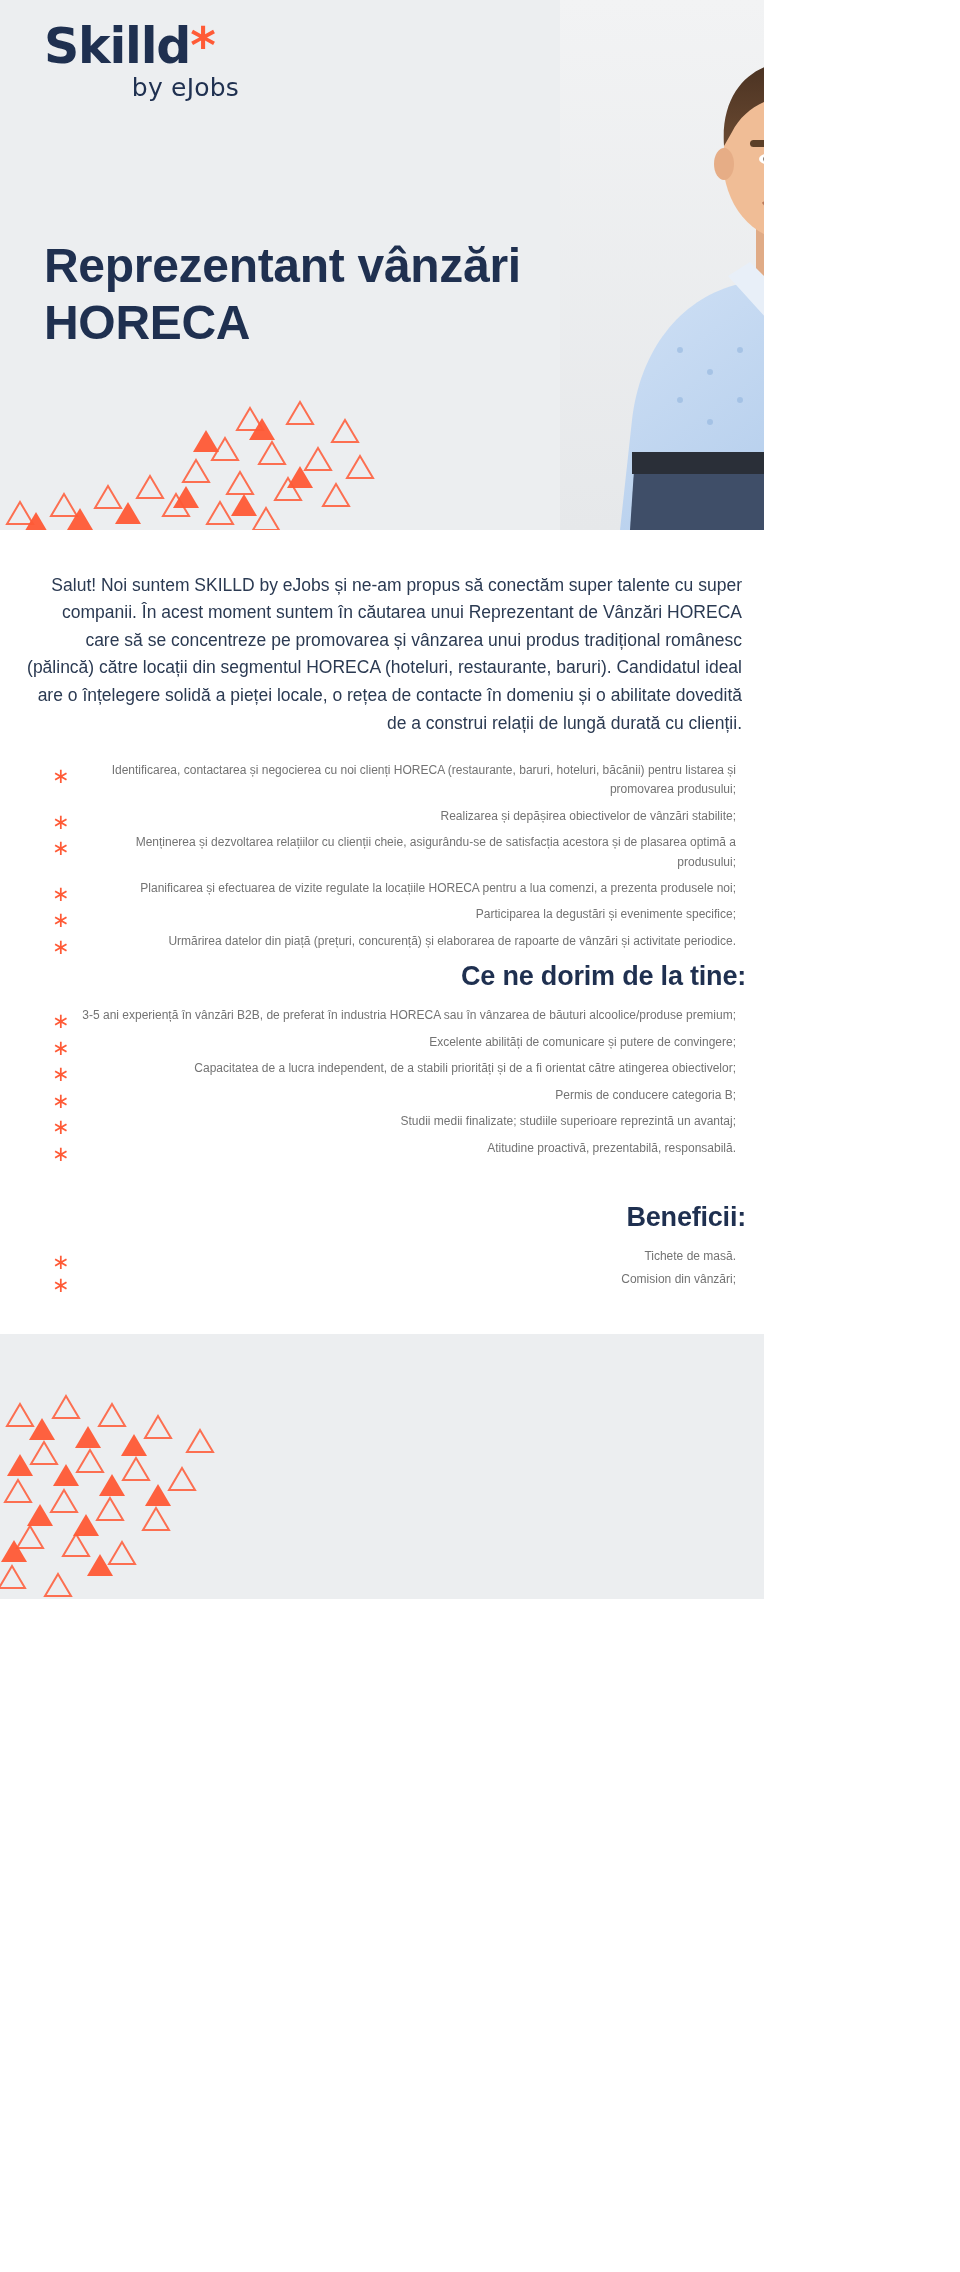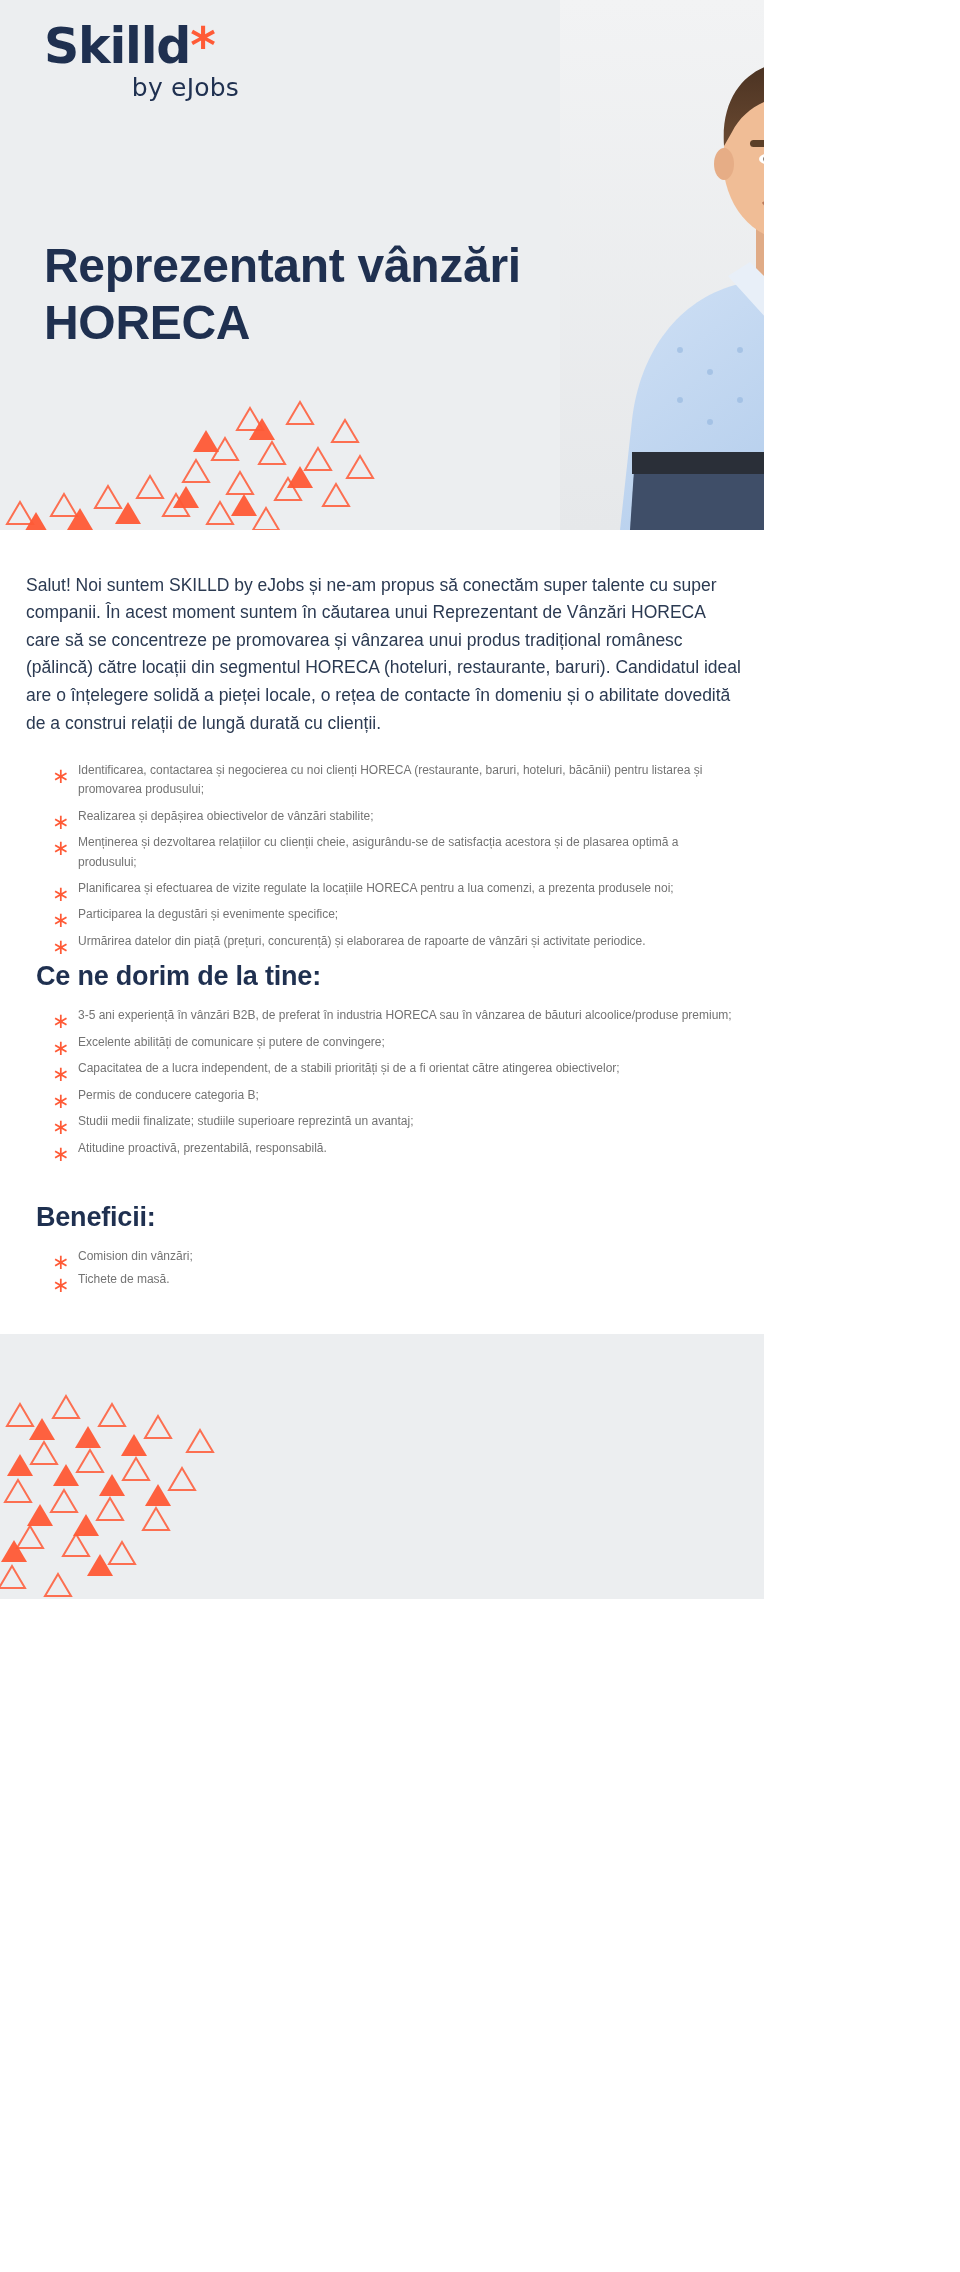--- a/index.html
+++ b/index.html
@@ -83,20 +83,21 @@
     position: absolute;
     left: 0;
     top: 390px;
     width: 560px;
     height: 140px;
   }
 
   
   .content {
     padding: 0 18px 0 22px;
+    text-align: right;
   }
 
   .intro {
     font-size: 17.5px;
     line-height: 1.58;
     color: #2b3a52;
     padding: 24px 4px 6px 4px;
   }
 
   h2.section {
@@ -293,22 +294,22 @@
       <li>3-5 ani experiență în vânzări B2B, de preferat în industria HORECA sau în vânzarea de băuturi alcoolice/produse premium;</li>
       <li>Excelente abilități de comunicare și putere de convingere;</li>
       <li>Capacitatea de a lucra independent, de a stabili priorități și de a fi orientat către atingerea obiectivelor;</li>
       <li>Permis de conducere categoria B;</li>
       <li>Studii medii finalizate; studiile superioare reprezintă un avantaj;</li>
       <li>Atitudine proactivă, prezentabilă, responsabilă.</li>
     </ul>
 
     <h2 class="section beneficii">Beneficii:</h2>
     <ul class="bullets tight">
+      <li>Tichete de masă.</li>
       <li>Comision din vânzări;</li>
-      <li>Tichete de masă.</li>
     </ul>
 
     <div class="spacer-bottom"></div>
   </div>
 
   <div class="footer">
     <svg width="960" height="265" viewBox="0 0 960 265" xmlns="http://www.w3.org/2000/svg">
       <rect x="0" y="0" width="960" height="265" fill="#eceef0"></rect>
 
       <g stroke="#ff5a36" stroke-width="2" fill="none" opacity="0.85">

